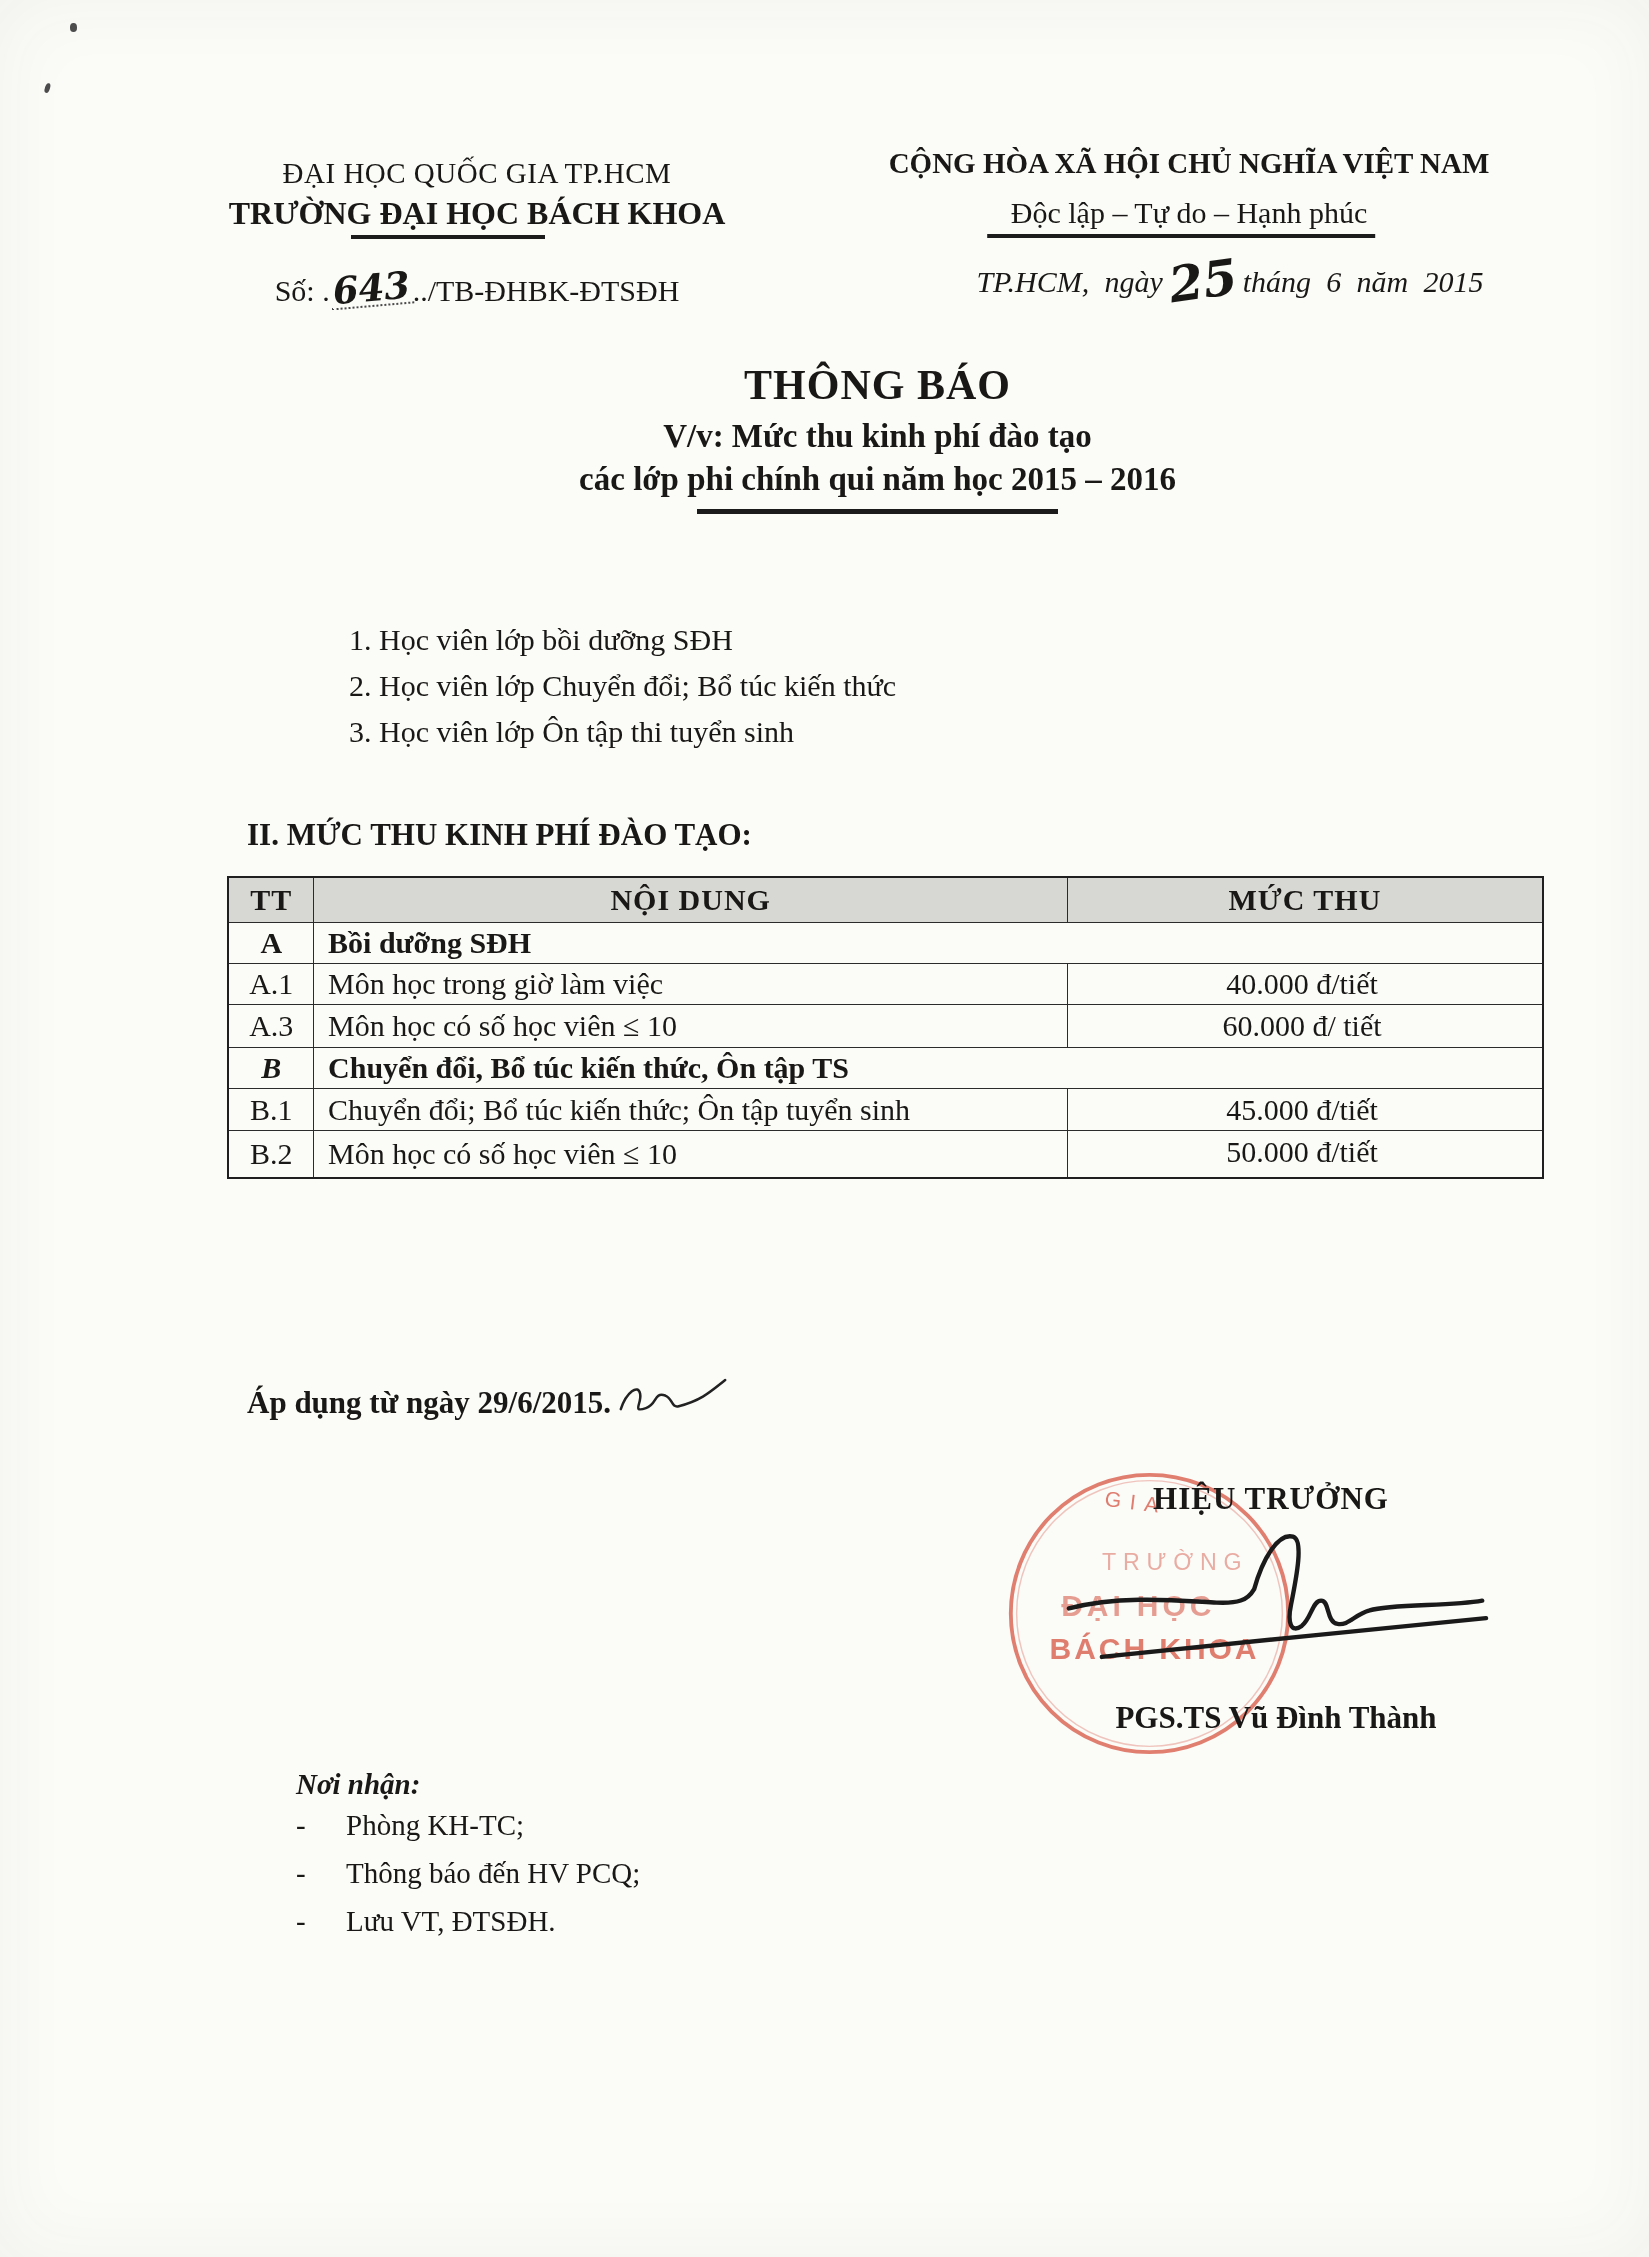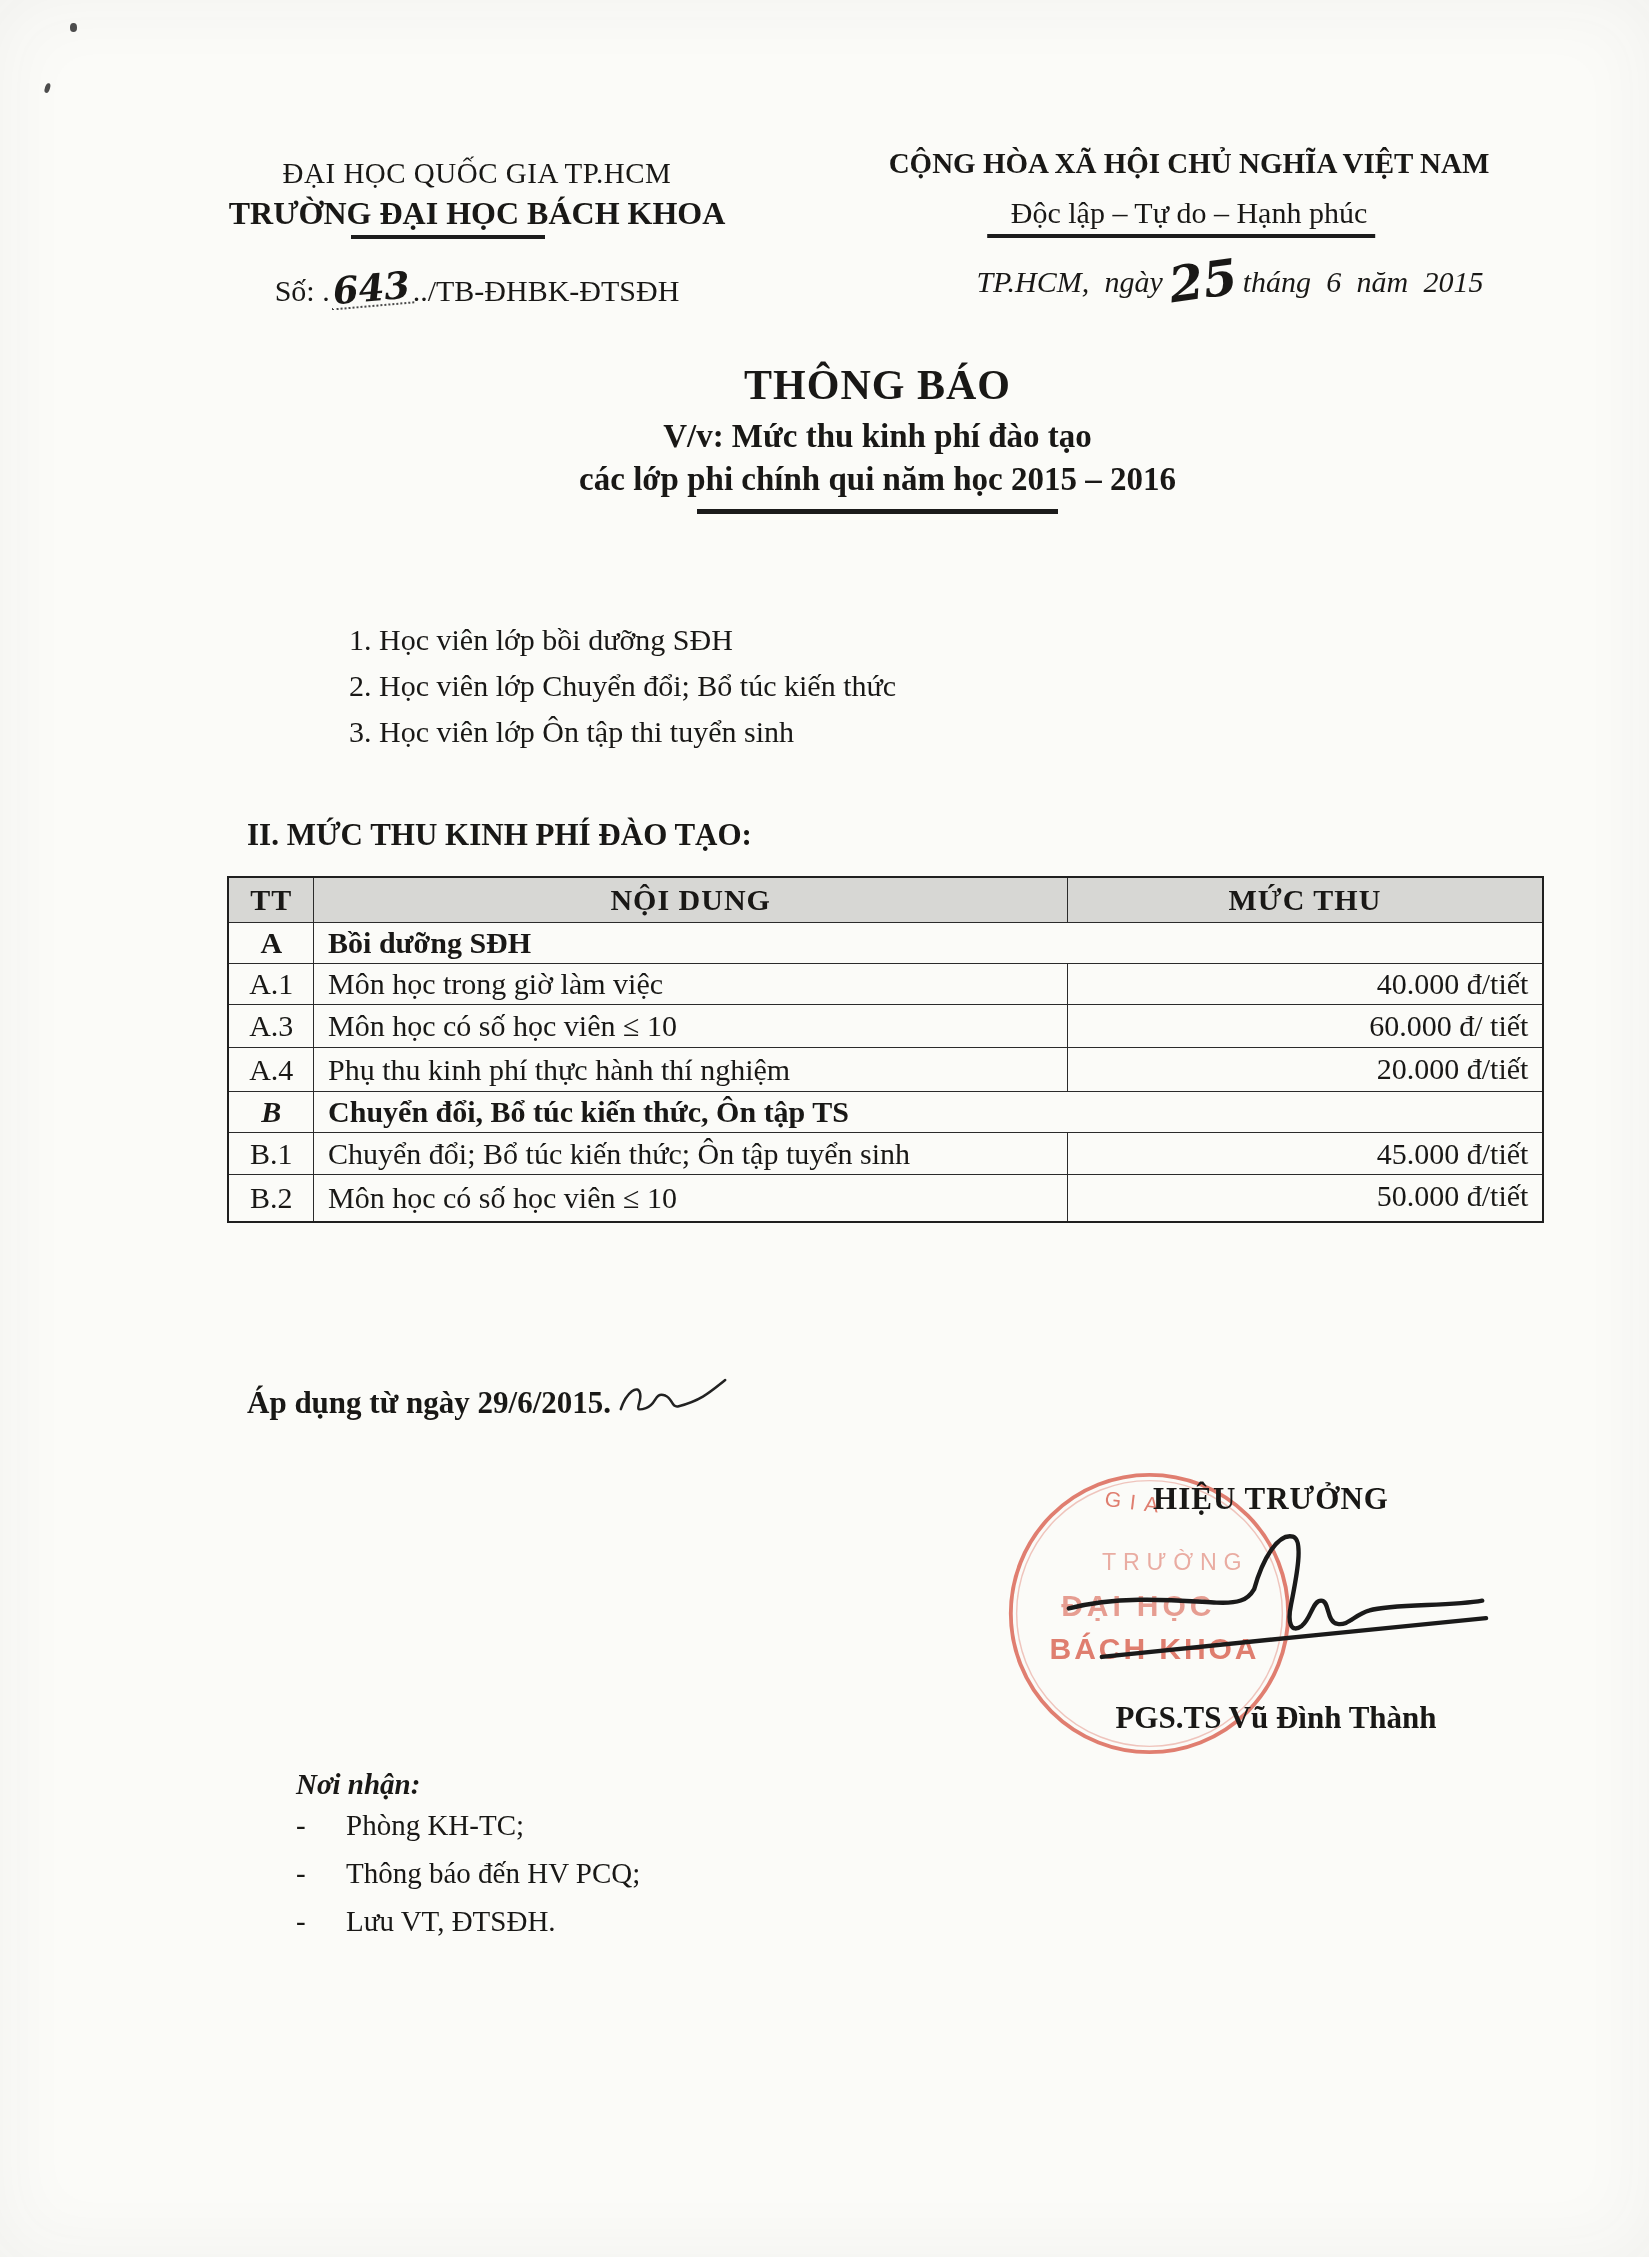--- a/index.html
+++ b/index.html
@@ -44,21 +44,21 @@
   #sec2-h{left:247px;top:817px}
 
   
   #tablewrap{left:227px;top:876px;width:1317px}
   table{width:100%;border-collapse:collapse;border:2.9px solid #1f1f1f}
   th,td{border:1.9px solid #2b2b2b;font-size:30px}
   thead th{background:#d7d7d4;height:45px;letter-spacing:1px}
   .col-tt{width:86px}.col-content{width:754px}.col-fee{width:476px}
   .tt-cell{text-align:center}
   .content-cell{padding:1.9px 9.7px 1.9px 13.6px}
-  .fee-cell{text-align:right;padding:2.9px 13.6px 1.9px 7.8px;vertical-align:top;line-height:1.2}
+  .fee-cell{text-align:center;padding:2.9px 13.6px 1.9px 7.8px;vertical-align:top;line-height:1.2}
   .note{font-style:italic;font-size:28px;line-height:1.3}
   .rh42{height:41px}.rh38{height:37px}.rh114{height:111px}.rh44{height:43px}
   .rh45{height:44px}.rh48{height:47px}
   .vtop td{vertical-align:top}
   .vtop .content-cell{padding-top:3.9px}
   .sec-b .tt-cell{font-style:italic}
 
   
   #effective{left:247px;top:1370px;display:flex;align-items:flex-end}
   #effective .txt{font-size:31px;font-weight:bold}
@@ -143,25 +143,20 @@
         <tr class="rh38">
           <td class="tt-cell">A.1</td>
           <td class="content-cell">Môn học trong giờ làm việc</td>
           <td class="fee-cell">40.000 đ/tiết</td>
         </tr>
         <tr class="rh44">
           <td class="tt-cell">A.3</td>
           <td class="content-cell">Môn học có số học viên ≤ 10</td>
           <td class="fee-cell">60.000 đ/ tiết</td>
         </tr>
-        <tr class="rh45">
-          <td class="tt-cell">A.4</td>
-          <td class="content-cell">Phụ thu kinh phí thực hành thí nghiệm</td>
-          <td class="fee-cell">20.000 đ/tiết</td>
-        </tr>
         <tr class="rh42 sec-b">
           <td class="tt-cell b">B</td>
           <td class="content-cell b" colspan="2">Chuyển đổi, Bổ túc kiến thức, Ôn tập TS</td>
         </tr>
         <tr class="rh42">
           <td class="tt-cell">B.1</td>
           <td class="content-cell">Chuyển đổi; Bổ túc kiến thức; Ôn tập tuyển sinh</td>
           <td class="fee-cell">45.000 đ/tiết</td>
         </tr>
         <tr class="rh48">

